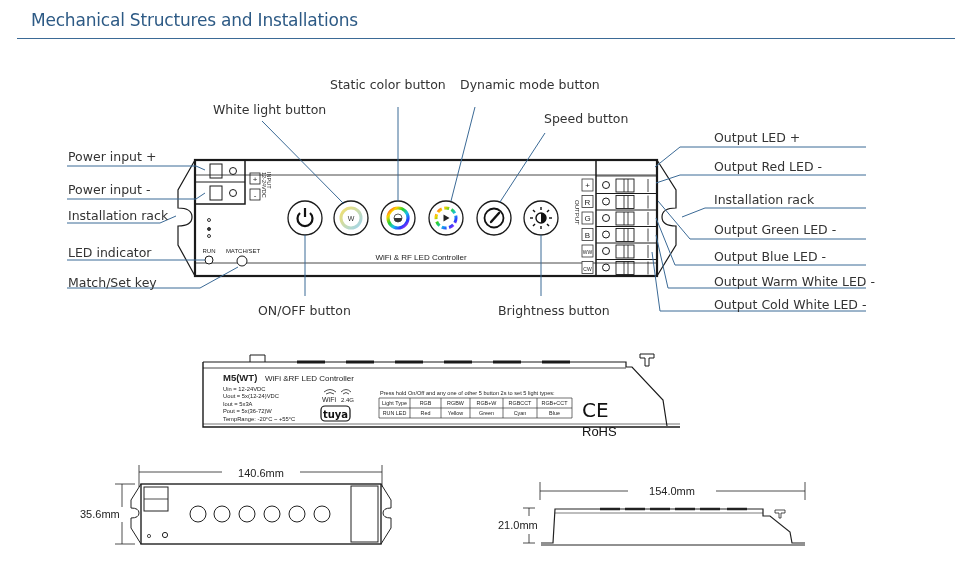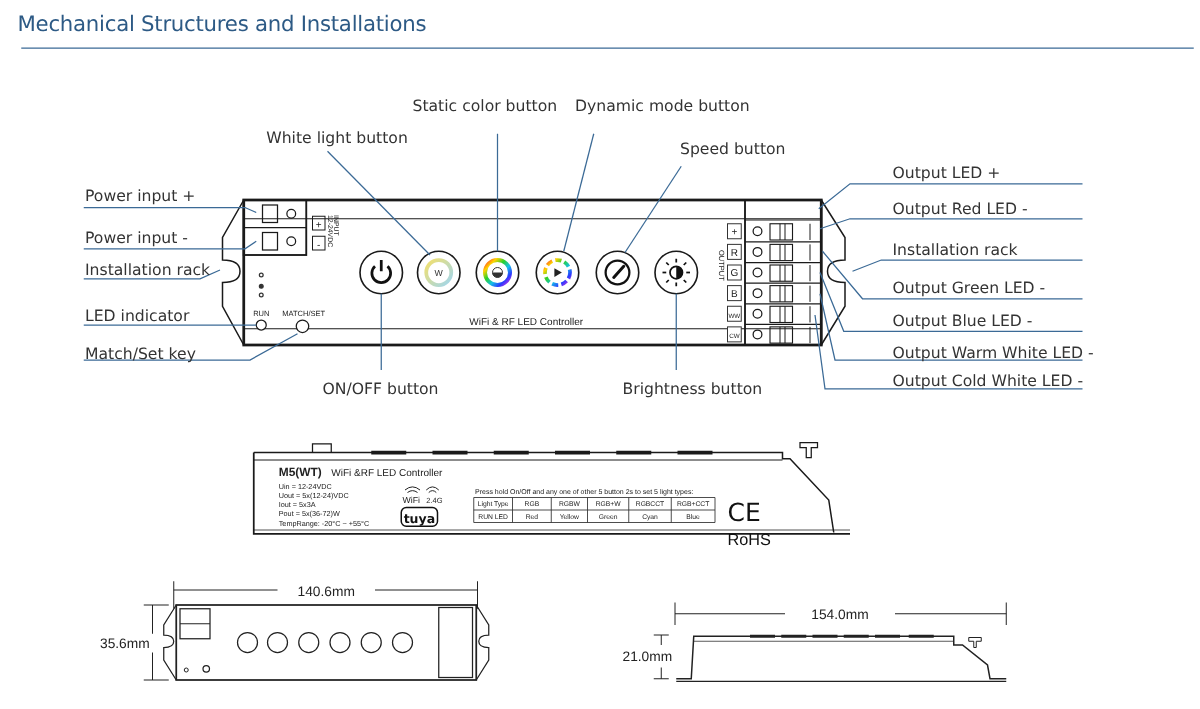--- a/index.html
+++ b/index.html
@@ -1,17 +1,17 @@
 <!DOCTYPE html>
 <html><head>
 <meta charset="utf-8">
 <style>
   html, body { margin:0; padding:0; background:#ffffff; }
   body { width:960px; height:567px; position:relative; overflow:hidden; font-family:"Liberation Sans", sans-serif; }
-  .title { position:absolute; left:14px; top:10px; font-size:17px; color:#2d5a85; font-family:"DejaVu Sans", sans-serif; letter-spacing:-0.2px; }
+  .title { position:absolute; left:31px; top:10px; font-size:17px; color:#2d5a85; font-family:"DejaVu Sans", sans-serif; letter-spacing:-0.2px; }
   .title-rule { position:absolute; left:17px; top:38px; width:938px; height:1px; background:#3b6a96; }
   svg#main { position:absolute; left:0; top:0; }
   .lbl { font-family:"DejaVu Sans", sans-serif; font-size:12.5px; fill:#333; }
   .small { font-family:"Liberation Sans", sans-serif; fill:#222; }
 </style>
 </head>
 <body>
 
 <div class="title">Mechanical Structures and Installations</div>
 <div class="title-rule"></div>

